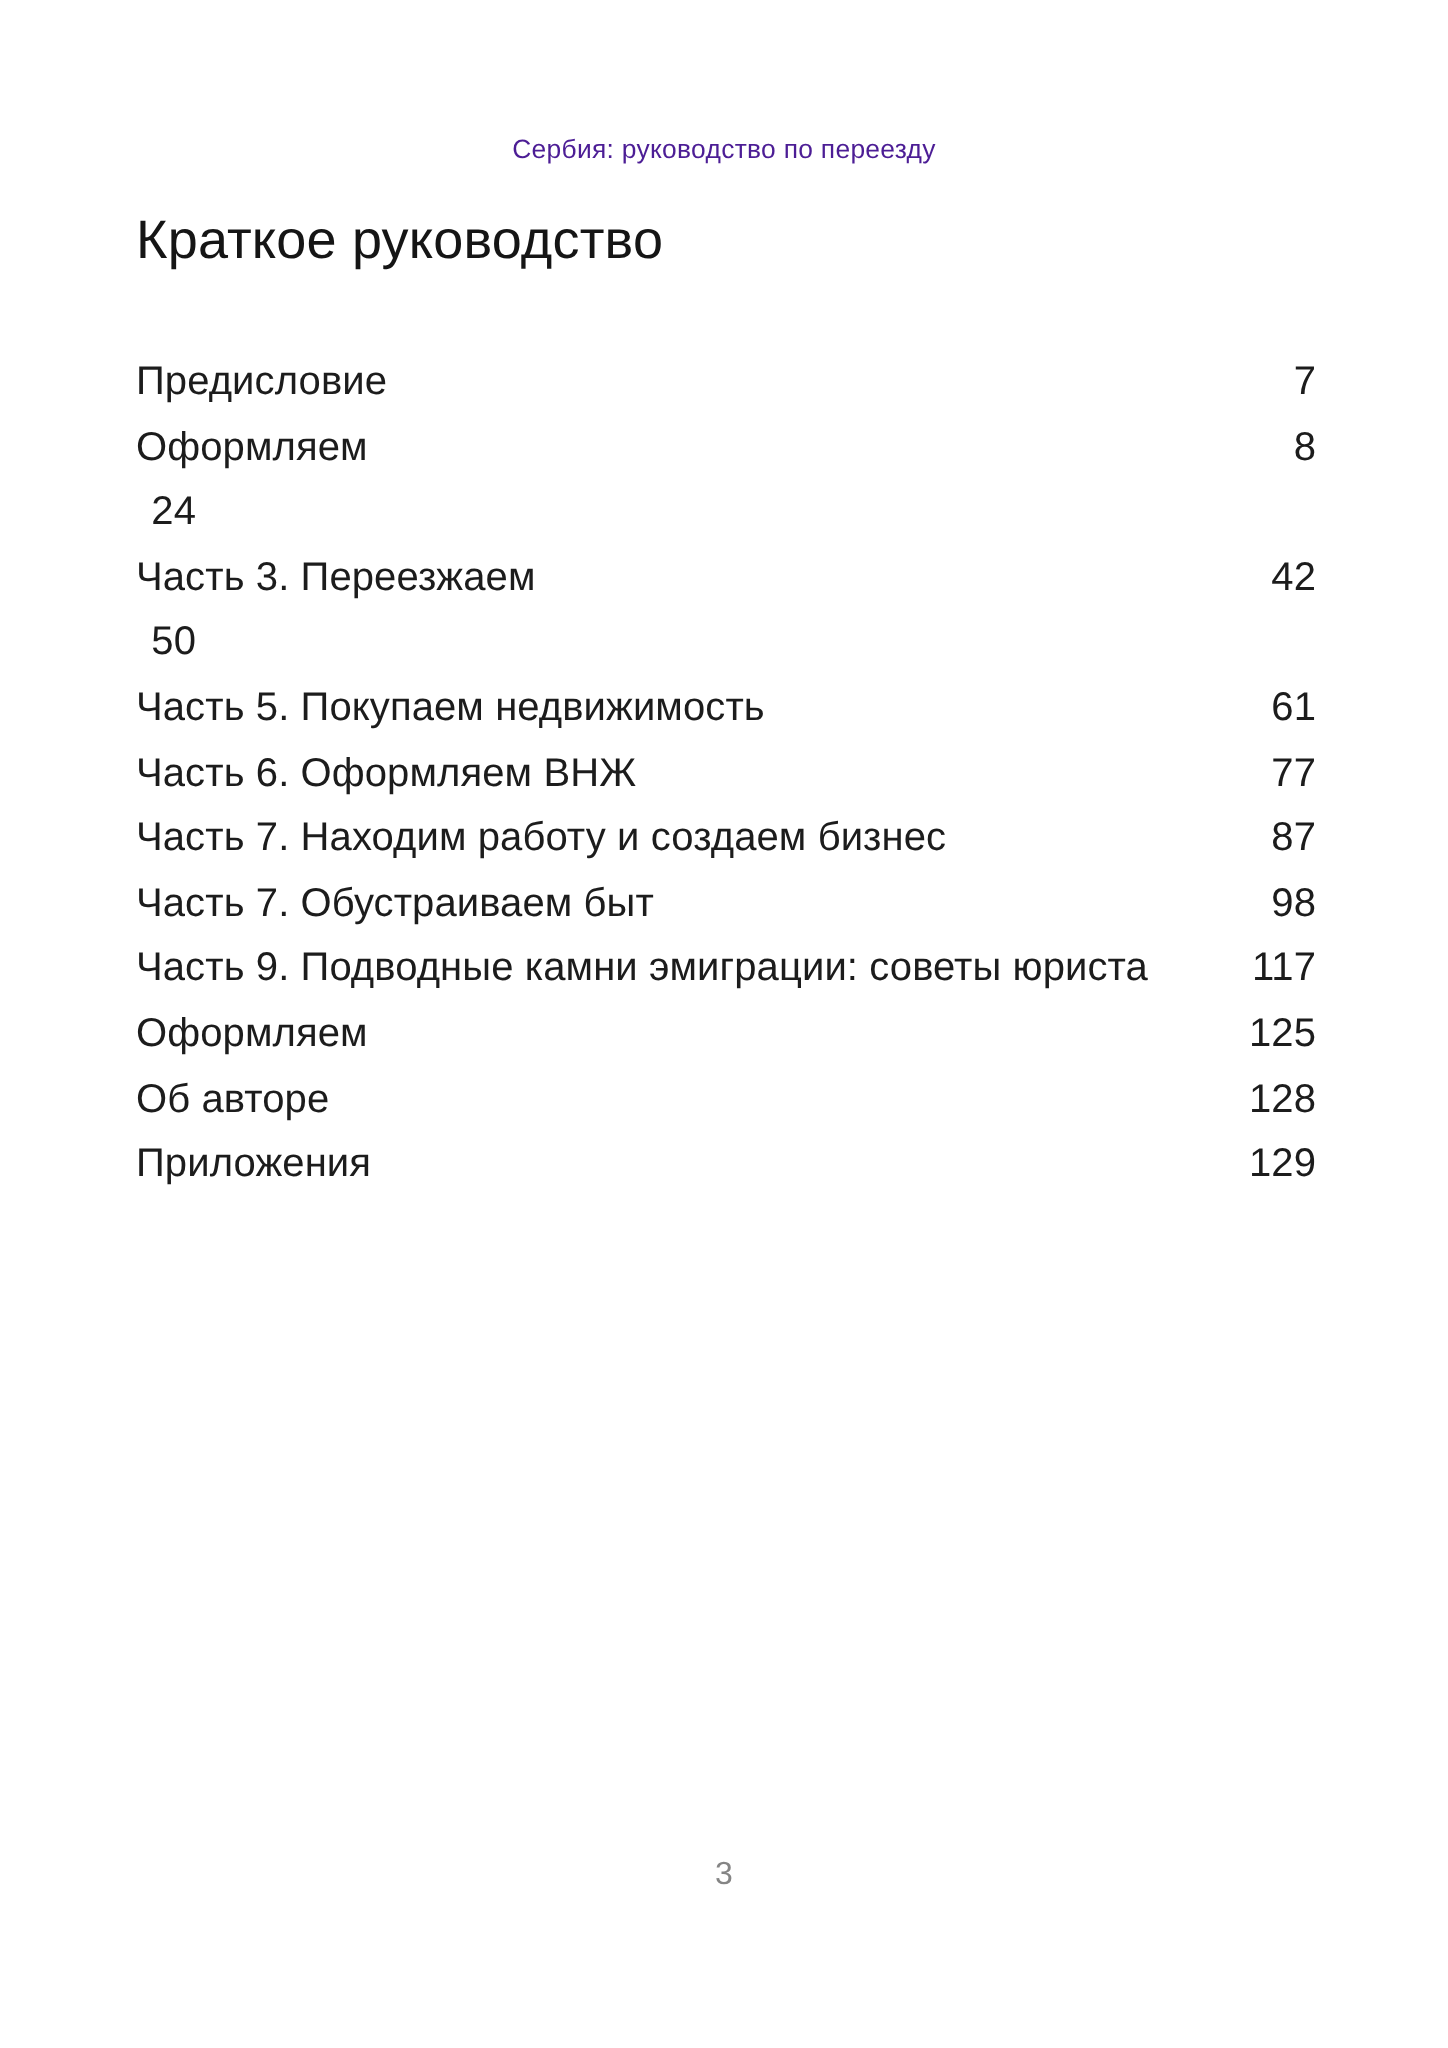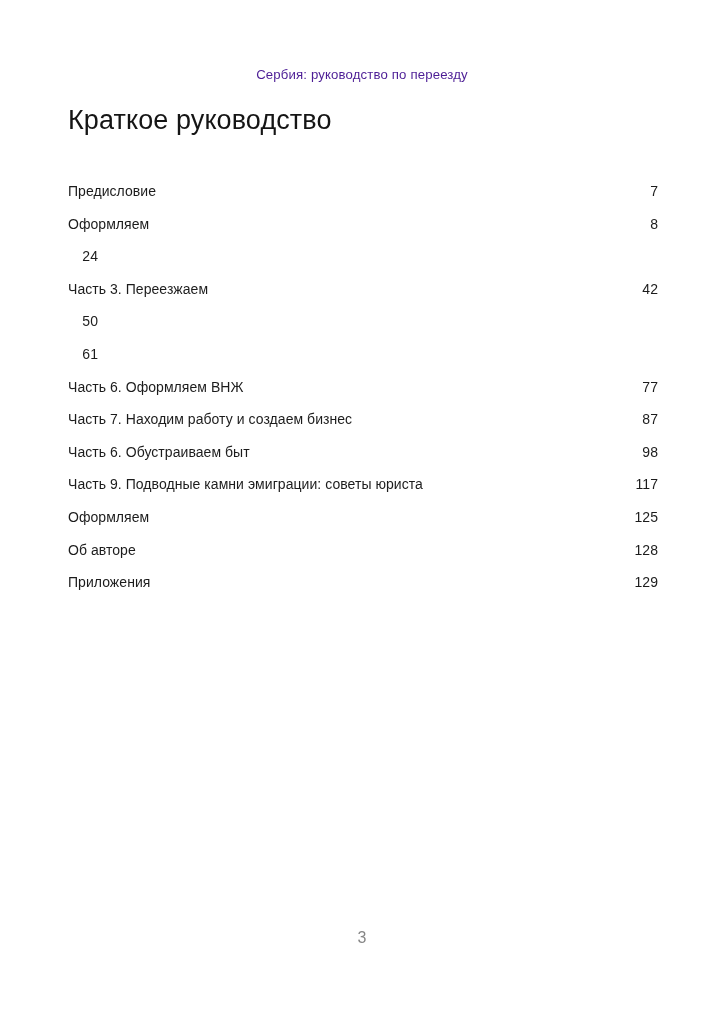--- a/index.html
+++ b/index.html
@@ -56,21 +56,21 @@
     top: 181px;
     left: 68px;
     width: 590px;
   }
 
   .toc-row {
     display: flex;
     align-items: baseline;
     justify-content: space-between;
     height: 32.6px;
-    font-size: 14px;
+    font-size: 20px;
     line-height: 20px;
     color: #1c1c1c;
   }
 
   .toc-label {
     white-space: nowrap;
     letter-spacing: 0.05px;
   }
 
   .toc-page {
@@ -117,32 +117,33 @@
         <span class="toc-page">24</span>
       </div>
       <div class="toc-row">
         <span class="toc-label">Часть 3. Переезжаем</span>
         <span class="toc-page">42</span>
       </div>
       <div class="toc-row">
         <span class="toc-page">50</span>
       </div>
       <div class="toc-row">
+        <span class="toc-label">Часть 5. Покупаем недвижимость</span>
         <span class="toc-page">61</span>
       </div>
       <div class="toc-row">
         <span class="toc-label">Часть 6. Оформляем ВНЖ</span>
         <span class="toc-page">77</span>
       </div>
       <div class="toc-row">
         <span class="toc-label">Часть 7. Находим работу и создаем бизнес</span>
         <span class="toc-page">87</span>
       </div>
       <div class="toc-row">
-        <span class="toc-label">Часть 6. Обустраиваем быт</span>
+        <span class="toc-label">Часть 7. Обустраиваем быт</span>
         <span class="toc-page">98</span>
       </div>
       <div class="toc-row">
         <span class="toc-label">Часть 9. Подводные камни эмиграции: советы юриста</span>
         <span class="toc-page">117</span>
       </div>
       <div class="toc-row">
         <span class="toc-label">Оформляем</span>
         <span class="toc-page">125</span>
       </div>

